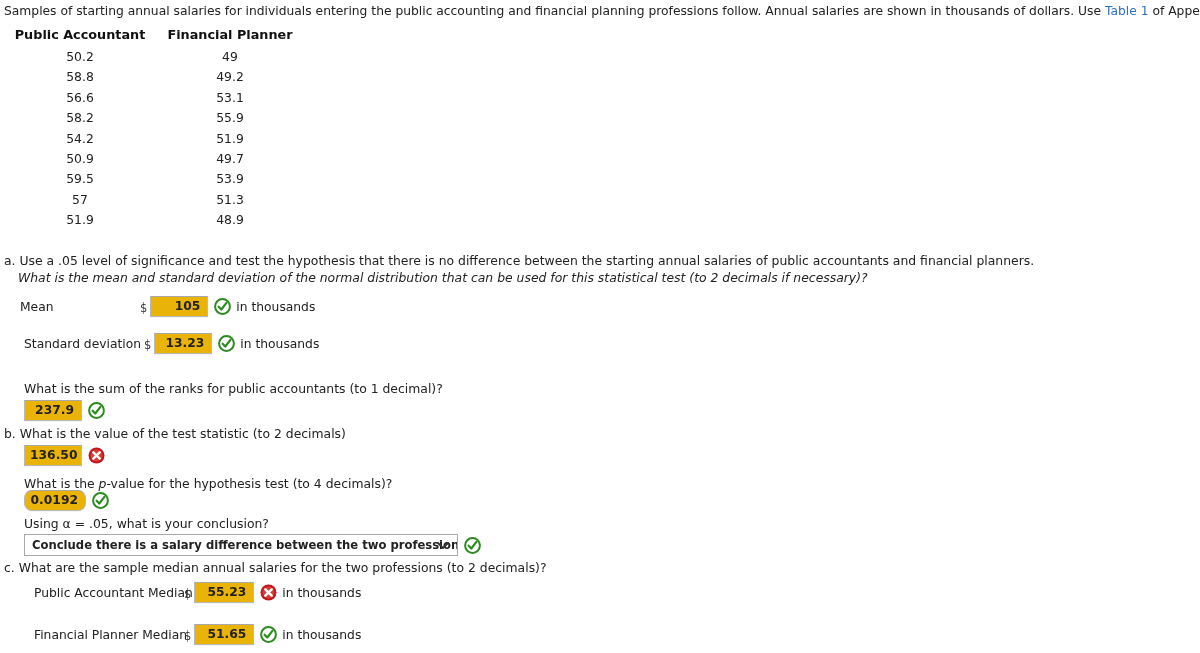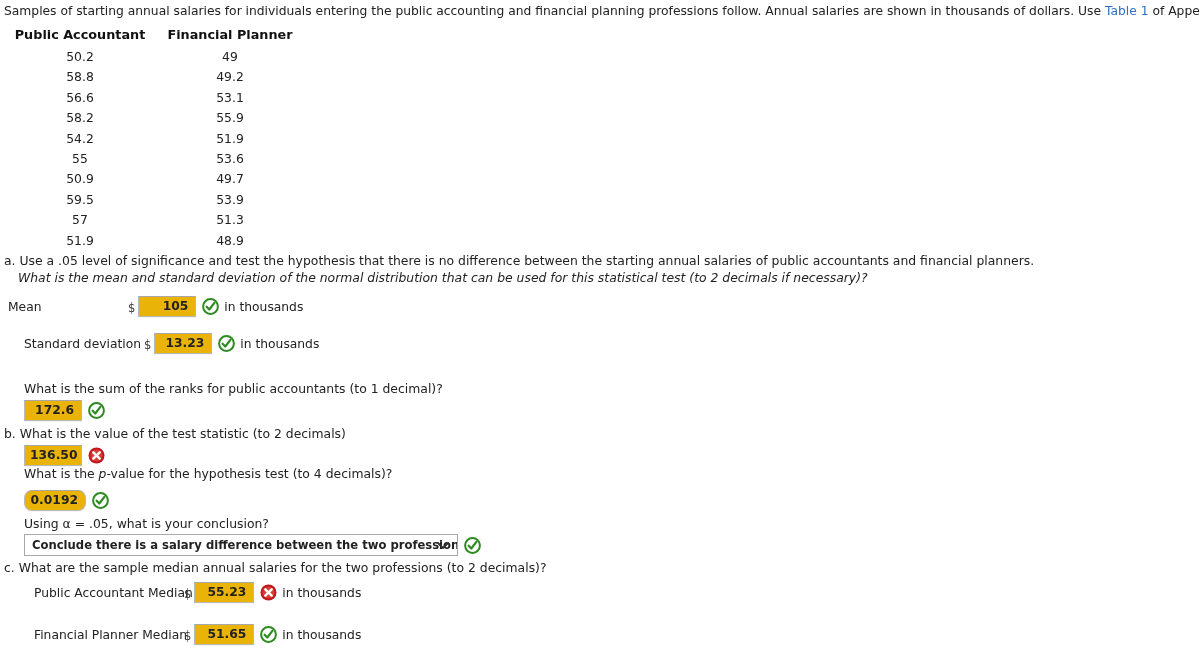--- a/index.html
+++ b/index.html
@@ -65,21 +65,21 @@
     position: absolute;
     font-size: 12.4px;
     line-height: 16px;
     color: #222222;
     white-space: nowrap;
   }
   .q-a      { left: 4px;  top: 253px; }
   .q-a2     { left: 18px; top: 270px; font-style: italic; }
   .q-sum    { left: 24px; top: 381px; }
   .q-b      { left: 4px;  top: 426px; }
-  .q-p      { left: 24px; top: 466px; }
+  .q-p      { left: 24px; top: 476px; }
   .q-alpha  { left: 24px; top: 516px; }
   .q-c      { left: 4px;  top: 560px; }
 
   .italic-p { font-style: italic; }
 
   
   .ans-row {
     position: absolute;
     display: flex;
     align-items: center;
@@ -124,21 +124,21 @@
     display: inline-block;
     width: 17px;
     height: 17px;
     margin-left: 6px;
     flex: 0 0 auto;
     vertical-align: middle;
   }
   .status-icon svg { display: block; }
 
   
-  .row-mean   { left: 8px;  top: 296px; }
+  .row-mean   { left: 20px;  top: 296px; }
   .row-sd     { left: 24px;  top: 333px; }
   .row-ranks  { left: 24px;  top: 400px; }
   .row-stat   { left: 24px;  top: 445px; }
   .row-pval   { left: 24px;  top: 490px; }
   .row-pamed  { left: 34px;  top: 582px; }
   .row-fpmed  { left: 34px;  top: 624px; }
 
   .row-mean .ans-label { width: 120px; display:inline-block; }
   .row-sd   .ans-label { width: 120px; display:inline-block; }
   .row-pamed .ans-label { width: 150px; display:inline-block; }
@@ -205,24 +205,20 @@
     </tr>
     <tr>
       <td>58.2</td>
       <td>55.9</td>
     </tr>
     <tr>
       <td>54.2</td>
       <td>51.9</td>
     </tr>
     <tr>
-      <td>55</td>
-      <td>53.6</td>
-    </tr>
-    <tr>
       <td>50.9</td>
       <td>49.7</td>
     </tr>
     <tr>
       <td>59.5</td>
       <td>53.9</td>
     </tr>
     <tr>
       <td>57</td>
       <td>51.3</td>
@@ -258,21 +254,21 @@
     <svg width="17" height="17" viewBox="0 0 17 17">
       <circle cx="8.5" cy="8.5" r="7.4" fill="#ffffff" stroke="#2e8b20" stroke-width="2"></circle>
       <path d="M4.6 8.7 L7.3 11.5 L12.4 4.8" fill="none" stroke="#2e8b20" stroke-width="2.2" stroke-linecap="round" stroke-linejoin="round"></path>
     </svg>
   </span>
   <span class="suffix">in thousands</span>
 </div>
 
 <div class="q-block q-sum">What is the sum of the ranks for public accountants (to 1 decimal)?</div>
 <div class="ans-row row-ranks">
-  <span class="ansbox box-w58">172.6</span>
+  <span class="ansbox box-w58">237.9</span>
   <span class="status-icon">
     <svg width="17" height="17" viewBox="0 0 17 17">
       <circle cx="8.5" cy="8.5" r="7.4" fill="#ffffff" stroke="#2e8b20" stroke-width="2"></circle>
       <path d="M4.6 8.7 L7.3 11.5 L12.4 4.8" fill="none" stroke="#2e8b20" stroke-width="2.2" stroke-linecap="round" stroke-linejoin="round"></path>
     </svg>
   </span>
 </div>
 
 <div class="q-block q-b">b. What is the value of the test statistic (to 2 decimals)</div>
 <div class="ans-row row-stat">

